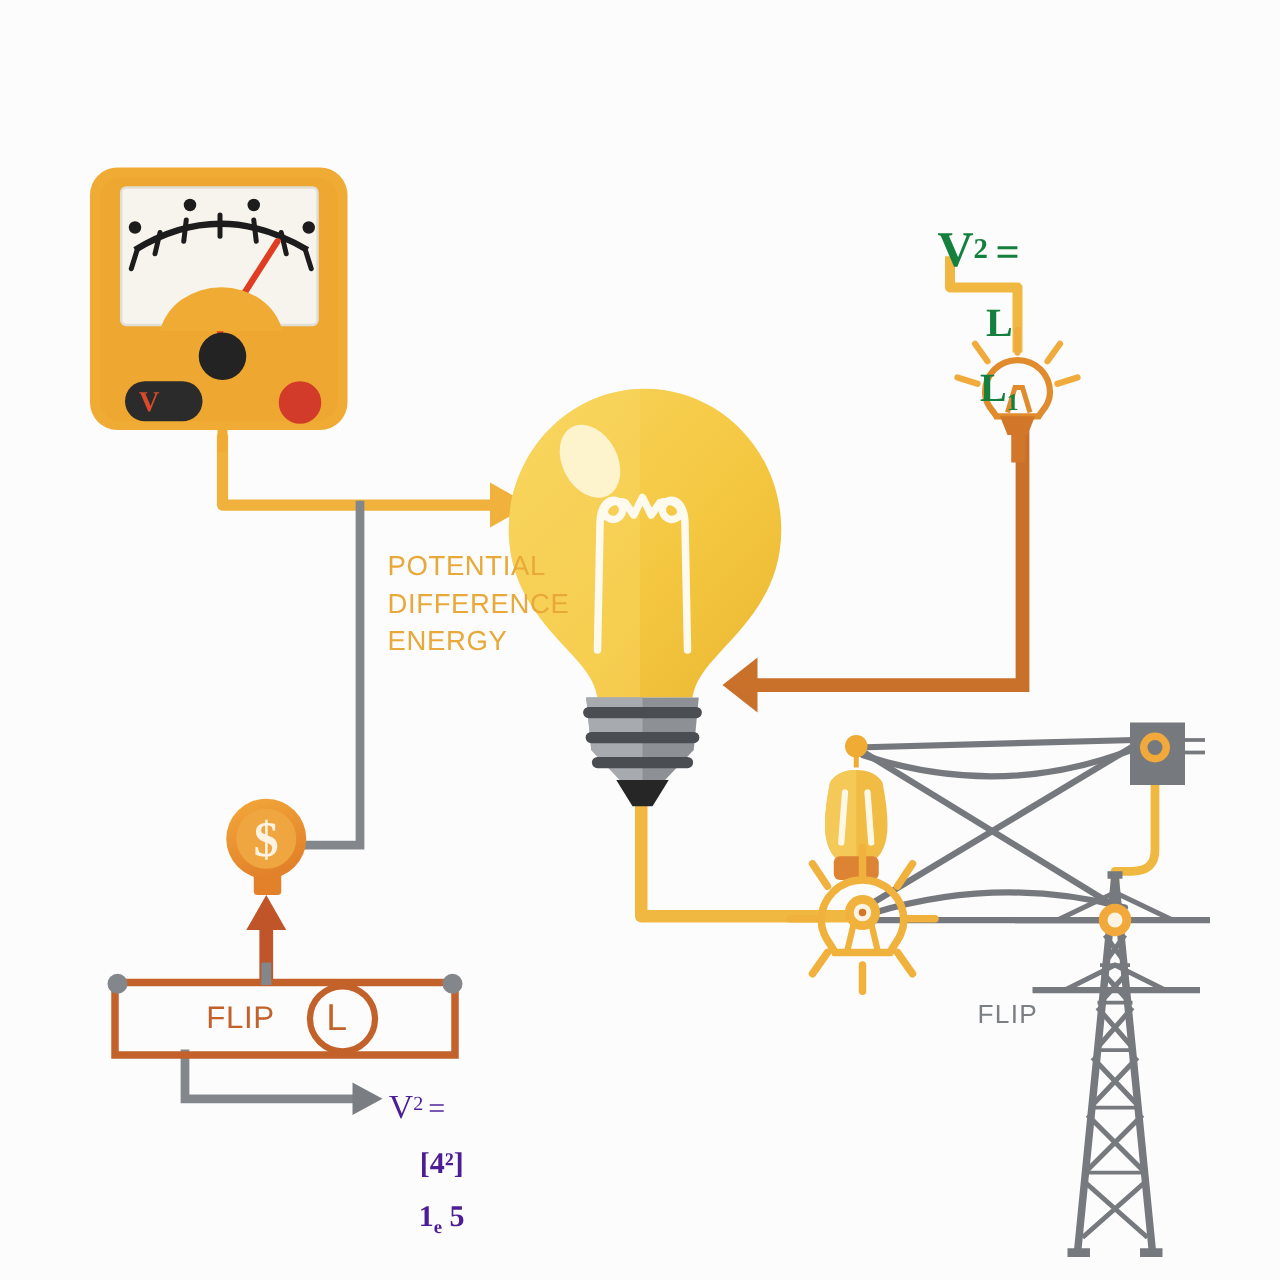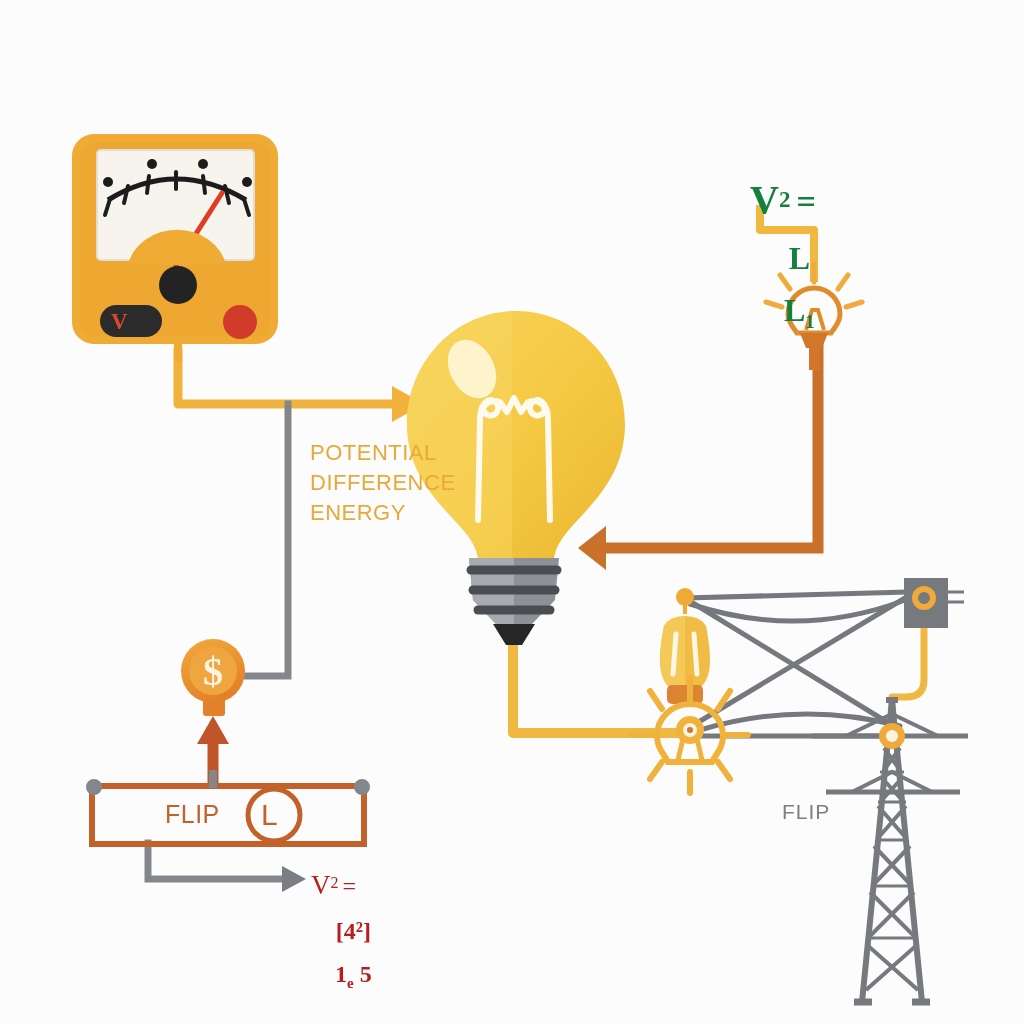--- a/index.html
+++ b/index.html
@@ -12,21 +12,21 @@
   .flip-label{left:782px;top:800px;font-family:"Liberation Sans",sans-serif;font-size:21px;
     color:#7c8085;letter-spacing:1px;}
   .f-top{left:742px;top:158px;font-family:"Liberation Serif",serif;color:#15803d;}
   .f-top .v{font-size:40px;font-weight:700;}
   .f-top .sup{font-size:23px;font-weight:700;vertical-align:super;}
   .f-top .eq{font-size:34px;font-weight:700;padding-left:6px;}
   .frac{display:inline-block;text-align:center;vertical-align:middle;padding-left:18px;}
   .frac .num{font-size:32px;font-weight:700;line-height:34px;}
   .frac .bar{height:3px;background:#c2621f;width:158px;margin:4px 0;}
   .frac .den{font-size:32px;font-weight:700;line-height:34px;}
-  .f-bot{left:303px;top:852px;font-family:"Liberation Serif",serif;color:#b91c1c;}
+  .f-bot{left:303px;top:852px;font-family:"Liberation Serif",serif;color:#4c1d95;}
   .f-bot .v{font-size:27px;}
   .f-bot .sup{font-size:16px;vertical-align:super;}
   .f-bot .eq{font-size:24px;padding-left:4px;}
   .f-bot .frac{padding-left:8px;}
   .f-bot .frac .num{font-size:24px;line-height:24px;}
   .f-bot .frac .bar{height:2px;background:#76797d;width:64px;margin:2px 0;}
   .f-bot .frac .den{font-size:24px;line-height:26px;}
   .f-bot .sub{font-size:15px;vertical-align:sub;}
   .power-label{left:165px;top:800px;font-family:"Liberation Sans",sans-serif;
     font-size:25px;color:#c2622a;letter-spacing:.5px;}

